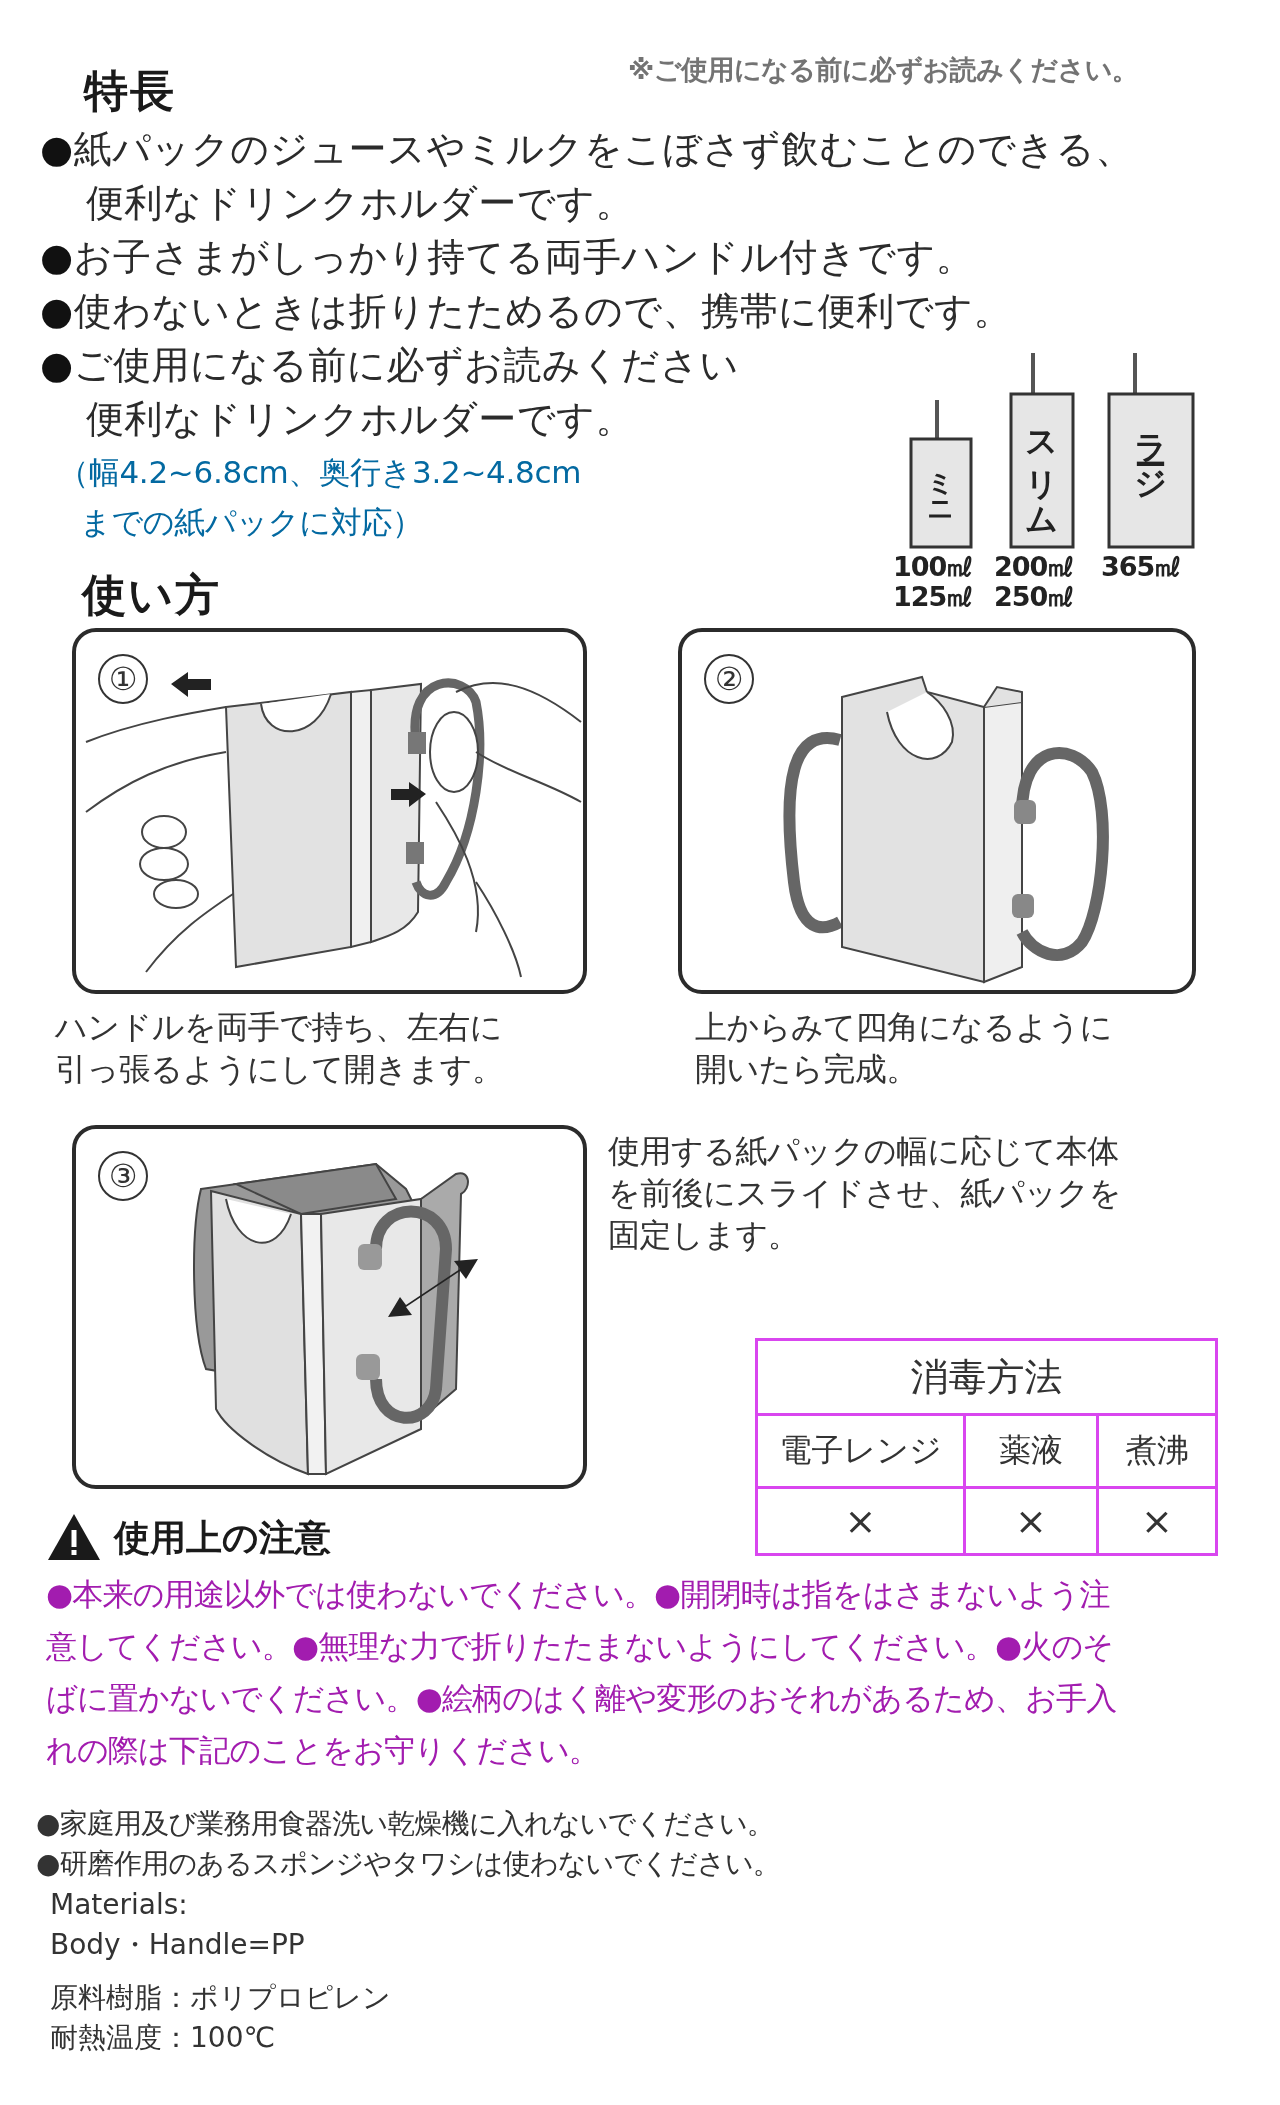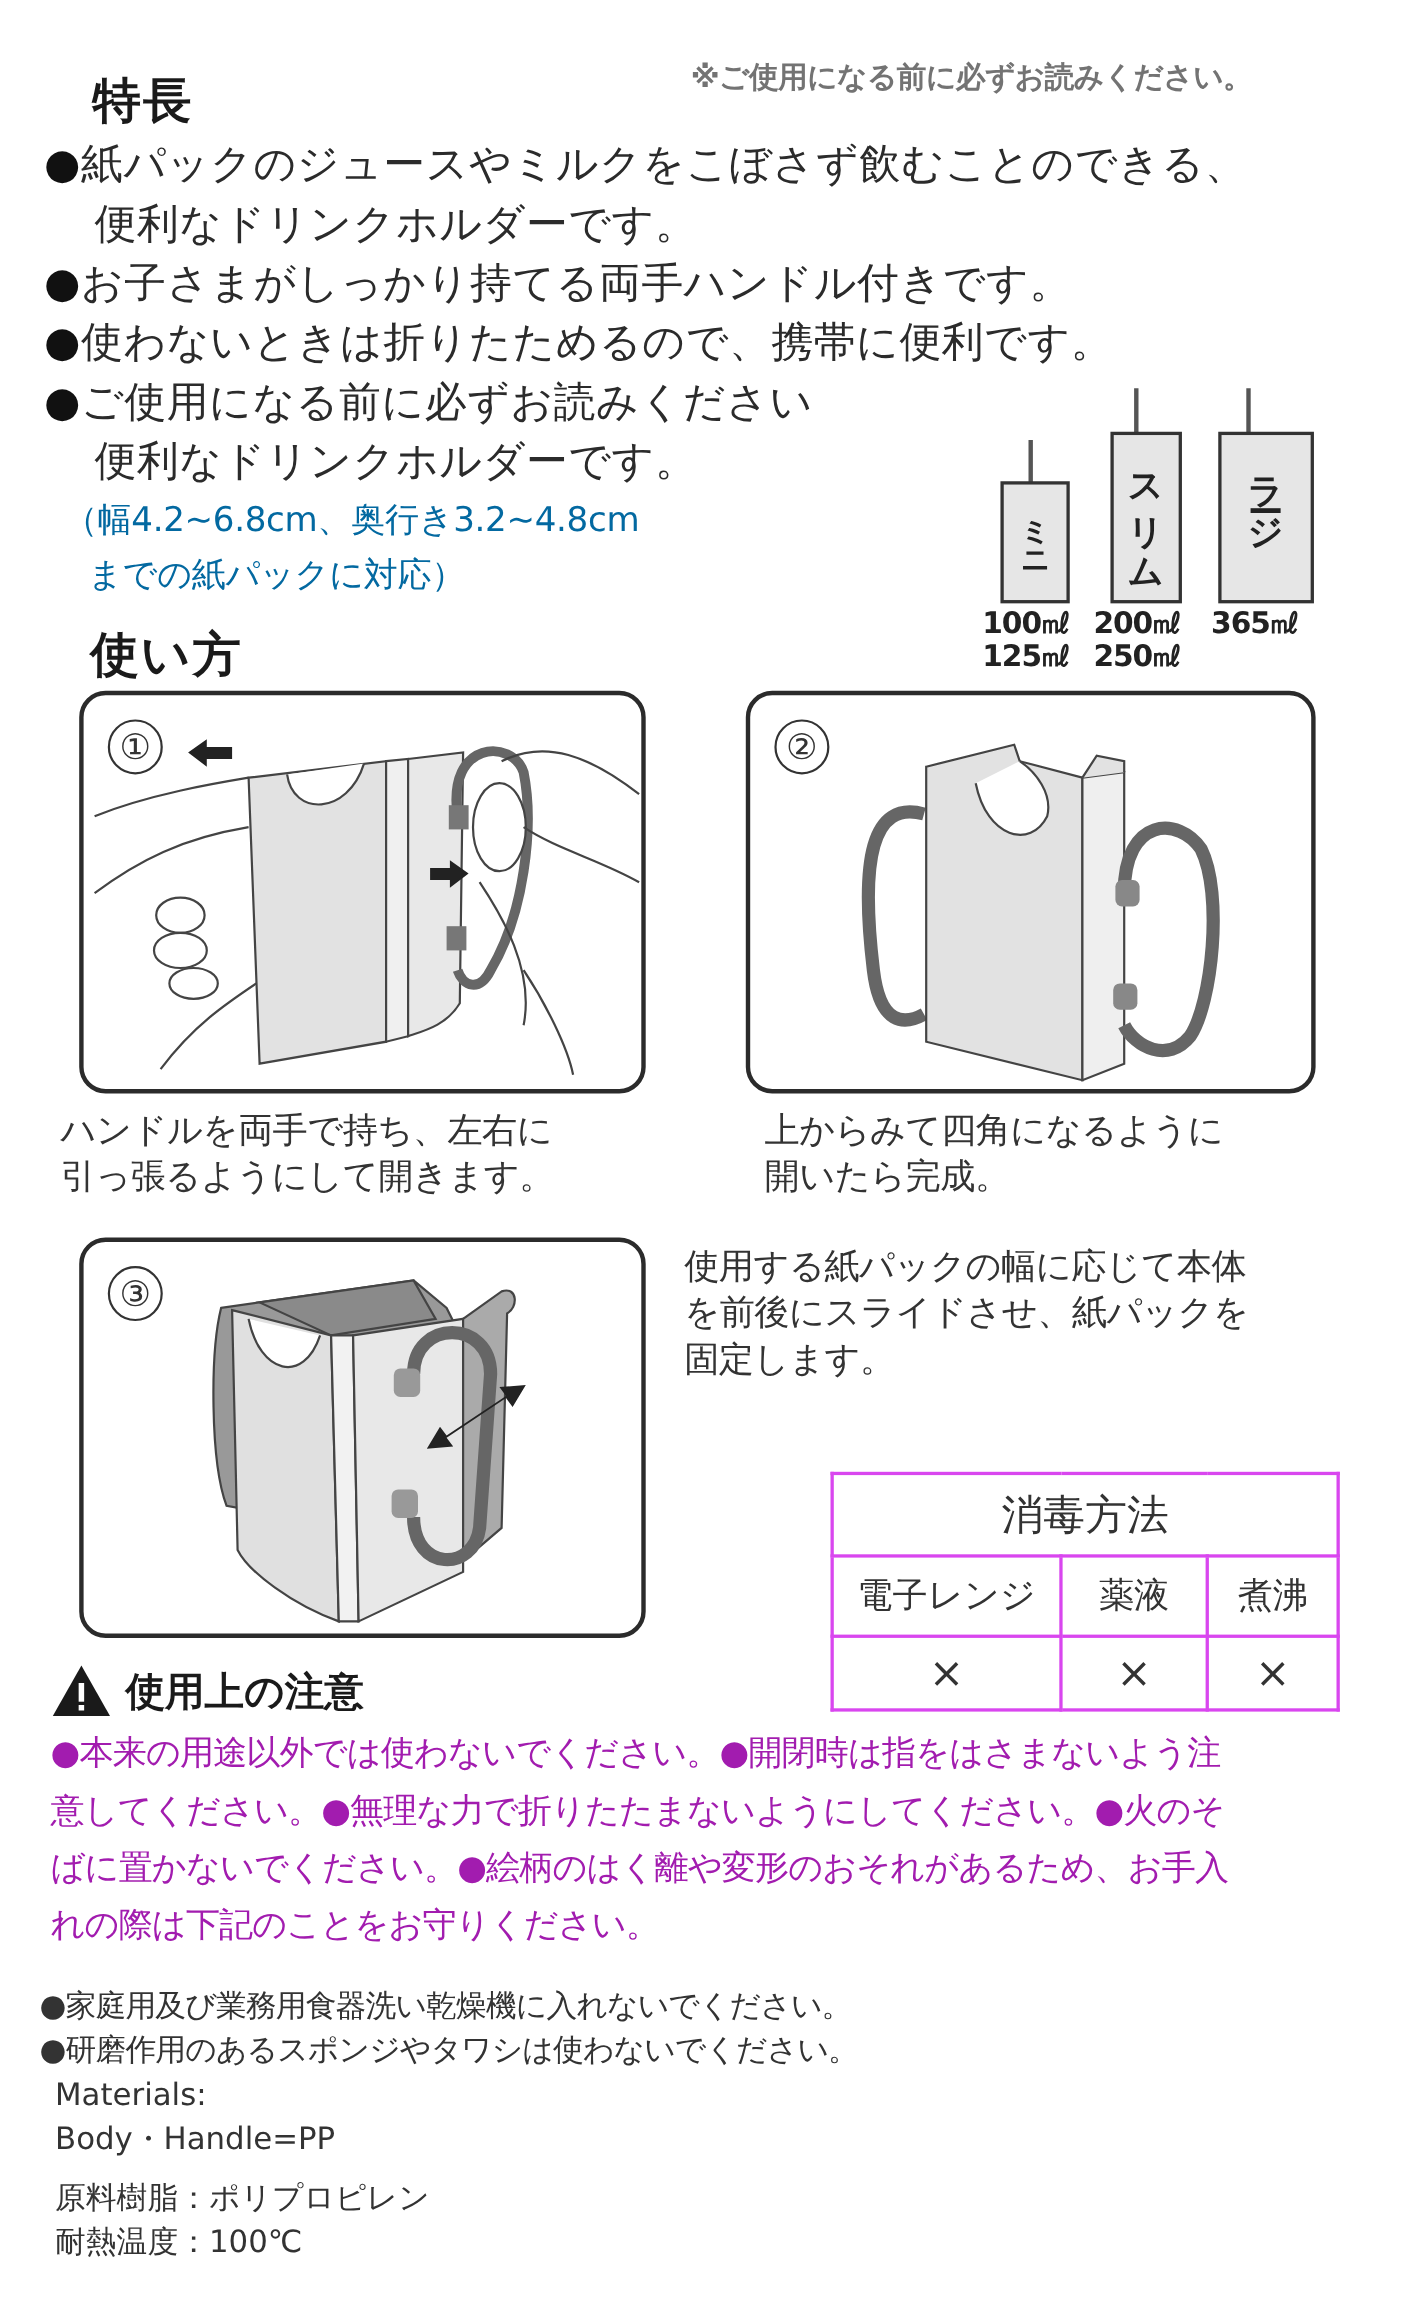--- a/index.html
+++ b/index.html
@@ -173,21 +173,21 @@
     <path d="M245 85 L345 70 L345 300 L250 345 Z" fill="#e8e8e8" stroke="#444" stroke-width="2"></path>
     <path d="M345 70 L380 45 C395 40, 395 60, 385 65 L380 260 L345 290 Z" fill="#aaa" stroke="#444" stroke-width="2"></path>
 
     <path d="M300 120 C300 70, 370 70, 370 120 L360 260 C355 300, 300 300, 300 250" fill="none" stroke="#666" stroke-width="12"></path>
     <rect x="282" y="115" width="24" height="26" rx="6" fill="#999"></rect>
     <rect x="280" y="225" width="24" height="26" rx="6" fill="#999"></rect>
 
     <path d="M402 130 L378 132 L384 140 L330 176 L324 168 L312 188 L336 186 L330 178 L384 142 L390 150 Z" fill="#222"></path>
   </svg>
 </div>
-<div class="abs side-text" style="left:608px; top:1130px;margin-left:14px;">
+<div class="abs side-text" style="left:608px; top:1130px;">
   <div>使用する紙パックの幅に応じて本体</div>
   <div>を前後にスライドさせ、紙パックを</div>
   <div>固定します。</div>
 </div>
 
 <table class="steril">
   <tbody>
       <tr>
     <th colspan="3">消毒方法</th>
   </tr>

